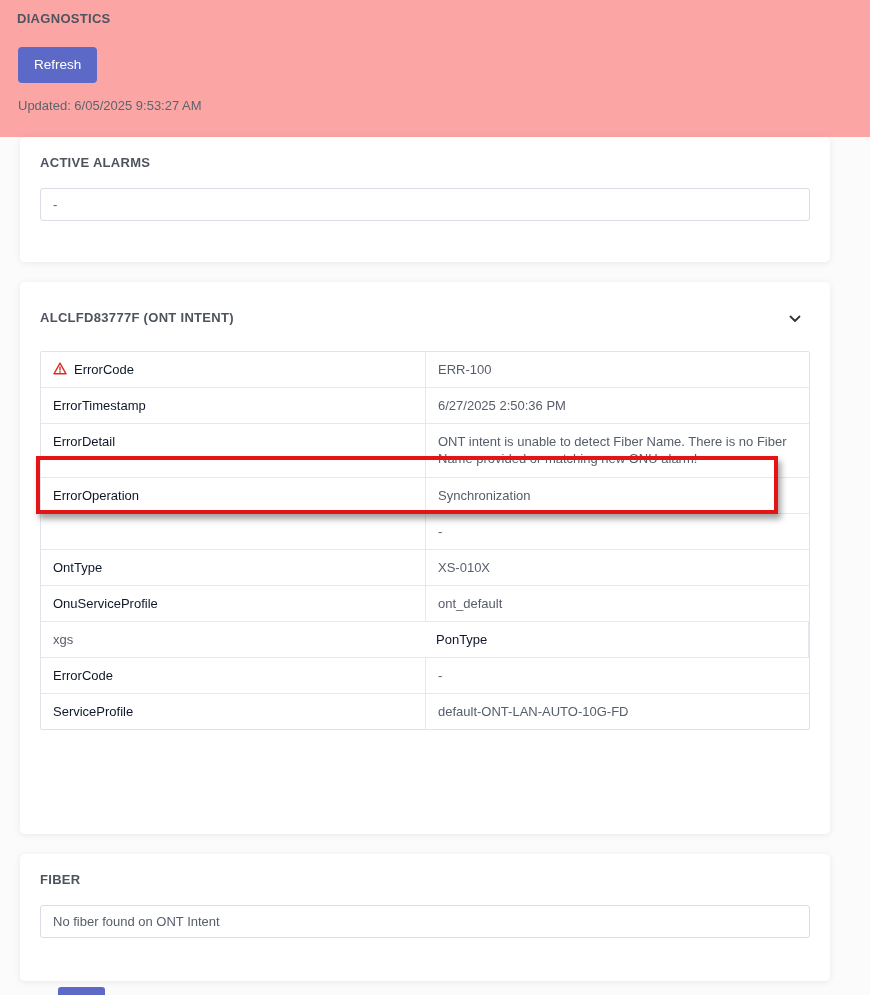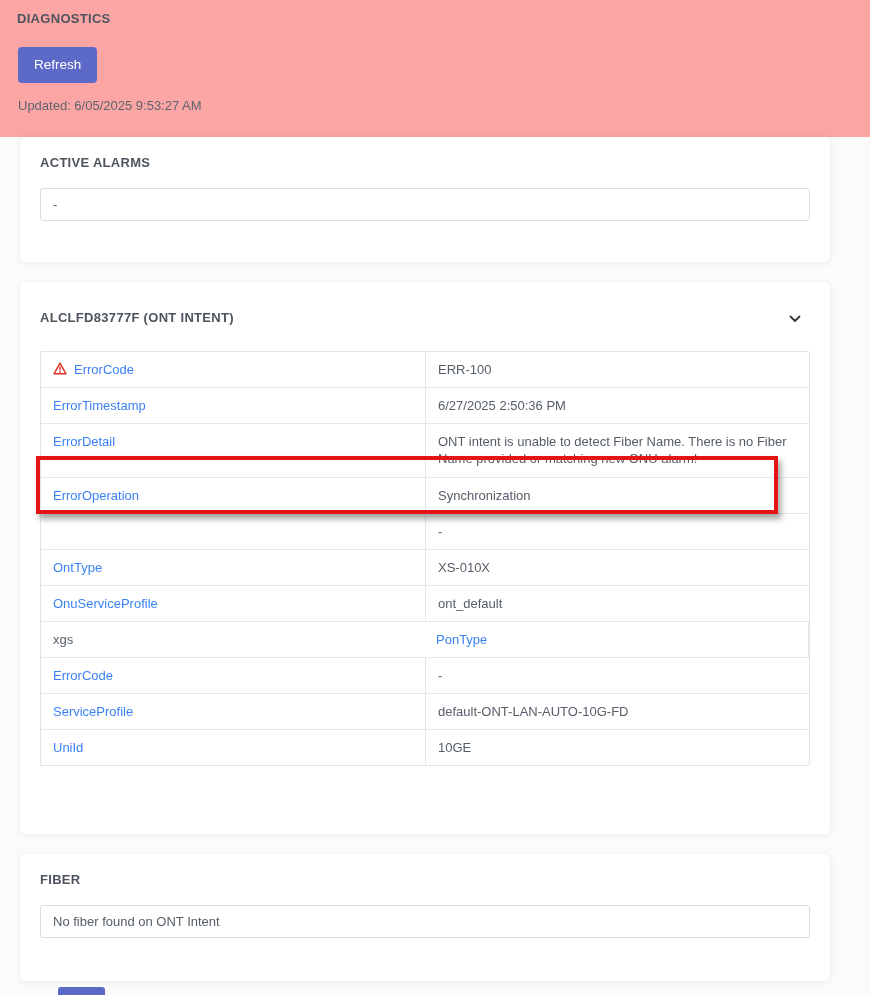--- a/index.html
+++ b/index.html
@@ -41,21 +41,21 @@
   .chevron{
     position:absolute;top:28px;right:26px;width:18px;height:18px;cursor:pointer;
     display:flex;align-items:center;justify-content:center;
   }
   .ont-table{margin-top:26px;border:1px solid #e0e3ea;border-radius:2px;}
   .trow{display:flex;border-bottom:1px solid var(--table-border);min-height:35px;}
   .trow:last-child{border-bottom:none;}
   .trow.tall{min-height:54px;}
   .tcell{padding:9px 12px;font-size:13px;line-height:17px;}
   .label-cell{width:385px;flex:0 0 385px;border-right:1px solid var(--table-border);
-    display:flex;gap:7px;align-items:flex-start;color:#3b82f6;}
+    display:flex;gap:7px;align-items:flex-start;color:#0f172a;}
   .value-cell{flex:1;color:var(--text);}
   .warn{display:inline-flex;margin-top:1px;}
   .annotation{
     position:absolute;left:16px;top:174px;width:742px;height:58px;
     border:4px solid var(--alert);pointer-events:none;z-index:5;
     box-shadow:3px 5px 6px rgba(50,50,50,.45);
   }
   .card-fiber{margin-top:20px;height:127px;padding:18px 20px;}
   .cutoff-btn{
     position:absolute;left:58px;top:987px;width:47px;height:8px;
@@ -164,27 +164,20 @@
   </div>
 
   <div class="trow">
     <div class="tcell label-cell">
 
       <span class="lbl">ServiceProfile</span>
     </div>
     <div class="tcell value-cell">default-ONT-LAN-AUTO-10G-FD</div>
   </div>
 
-  <div class="trow">
-    <div class="tcell label-cell">
-
-      <span class="lbl">UniId</span>
-    </div>
-    <div class="tcell value-cell">10GE</div>
-  </div>
 </div>
   <div class="annotation"></div>
 </div>
 
 <div class="card card-fiber">
   <div class="card-title">FIBER</div>
   <div class="placeholder-box">No fiber found on ONT Intent</div>
 </div>
 
 <div class="cutoff-btn"></div>

